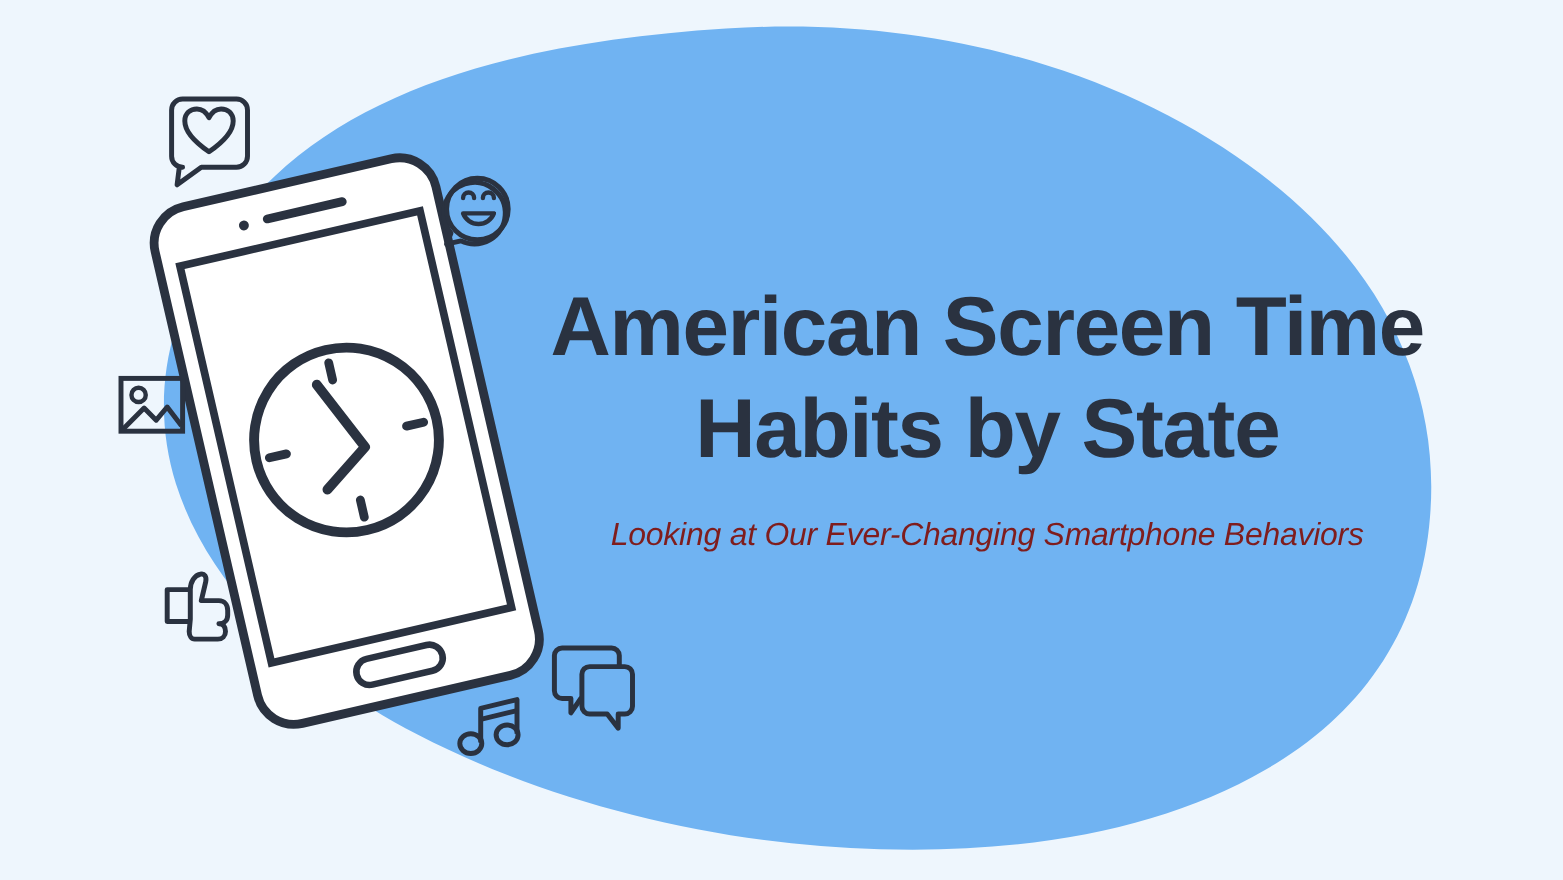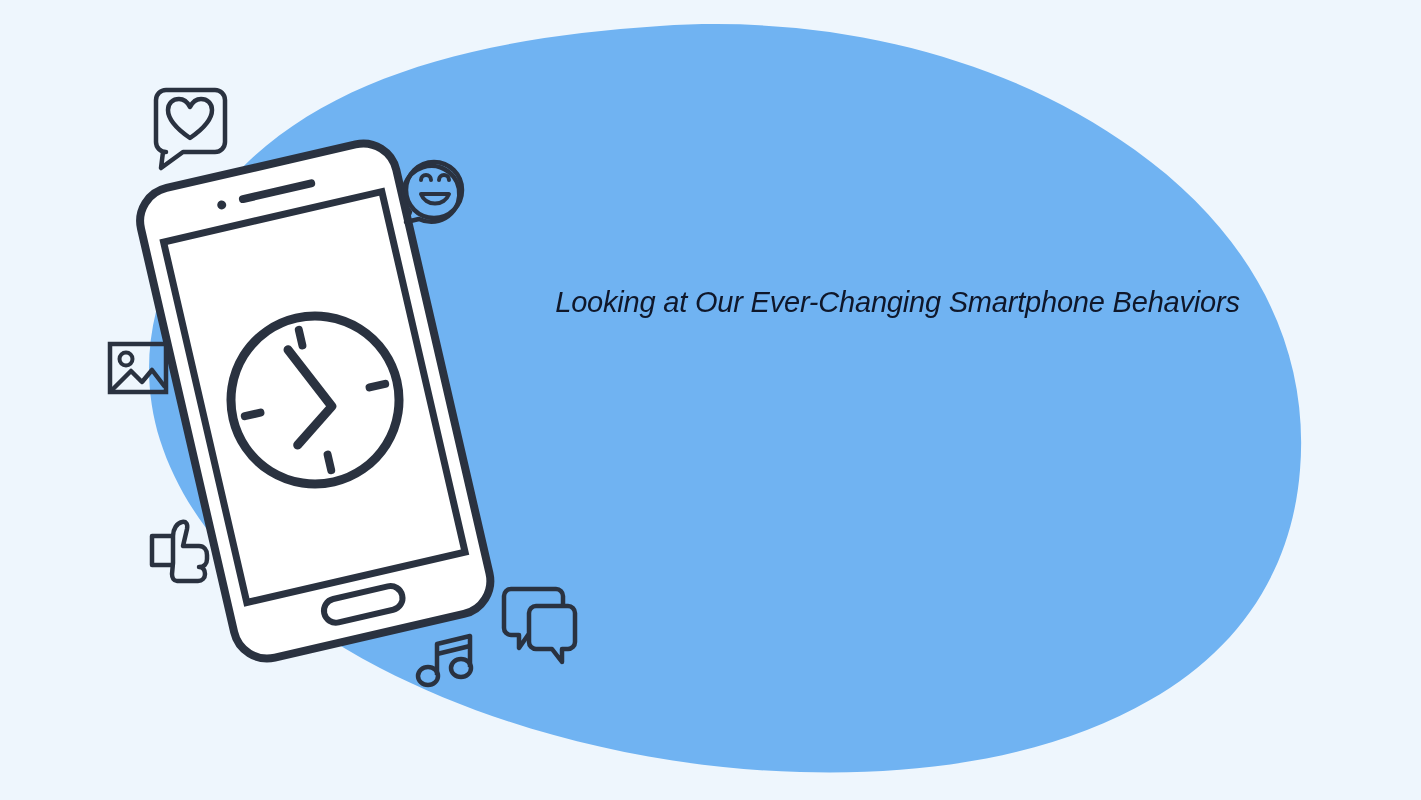--- a/index.html
+++ b/index.html
@@ -49,21 +49,21 @@
     display: block;
   }
   #subtitle {
     margin: 32px 0 0 0;
     font-family: "Liberation Sans", sans-serif;
     font-style: italic;
     font-weight: normal;
     font-size: 29px;
     line-height: 36px;
     letter-spacing: -0.2px;
-    color: #0f172a;
+    color: #7f1d1d;
     white-space: nowrap;
   }
 </style>
 </head>
 <body>
 
 <div id="slide">
 
   <svg id="blob-layer" viewBox="0 0 1421 800" aria-hidden="true">
     <path d="M 660 26
@@ -71,20 +71,21 @@
              C 1255 236, 1310 350, 1300 470
              C 1292 572, 1238 650, 1150 700
              C 1060 752, 940 776, 800 772
              C 650 768, 500 730, 380 668
              C 272 612, 190 534, 160 440
              C 130 344, 162 242, 250 160
              C 344 72, 490 37, 660 26 Z" fill="#70b3f2"></path>
   </svg>
 
   <div id="text-block">
+    <h1 id="title"><span class="line1">American Screen Time</span><span class="line2">Habits by State</span></h1>
     <p id="subtitle">Looking at Our Ever-Changing Smartphone Behaviors</p>
   </div>
 
   <svg id="art-layer" viewBox="0 0 1421 800" aria-hidden="true">
 
     <g transform="rotate(-13 315 400)">
 
       <rect x="184" y="160" width="262" height="482" rx="34" ry="34" fill="#ffffff" stroke="#2a3240" stroke-width="8"></rect>
 
       <rect x="203" y="212" width="224" height="370" fill="#ffffff" stroke="#2a3240" stroke-width="7"></rect>

